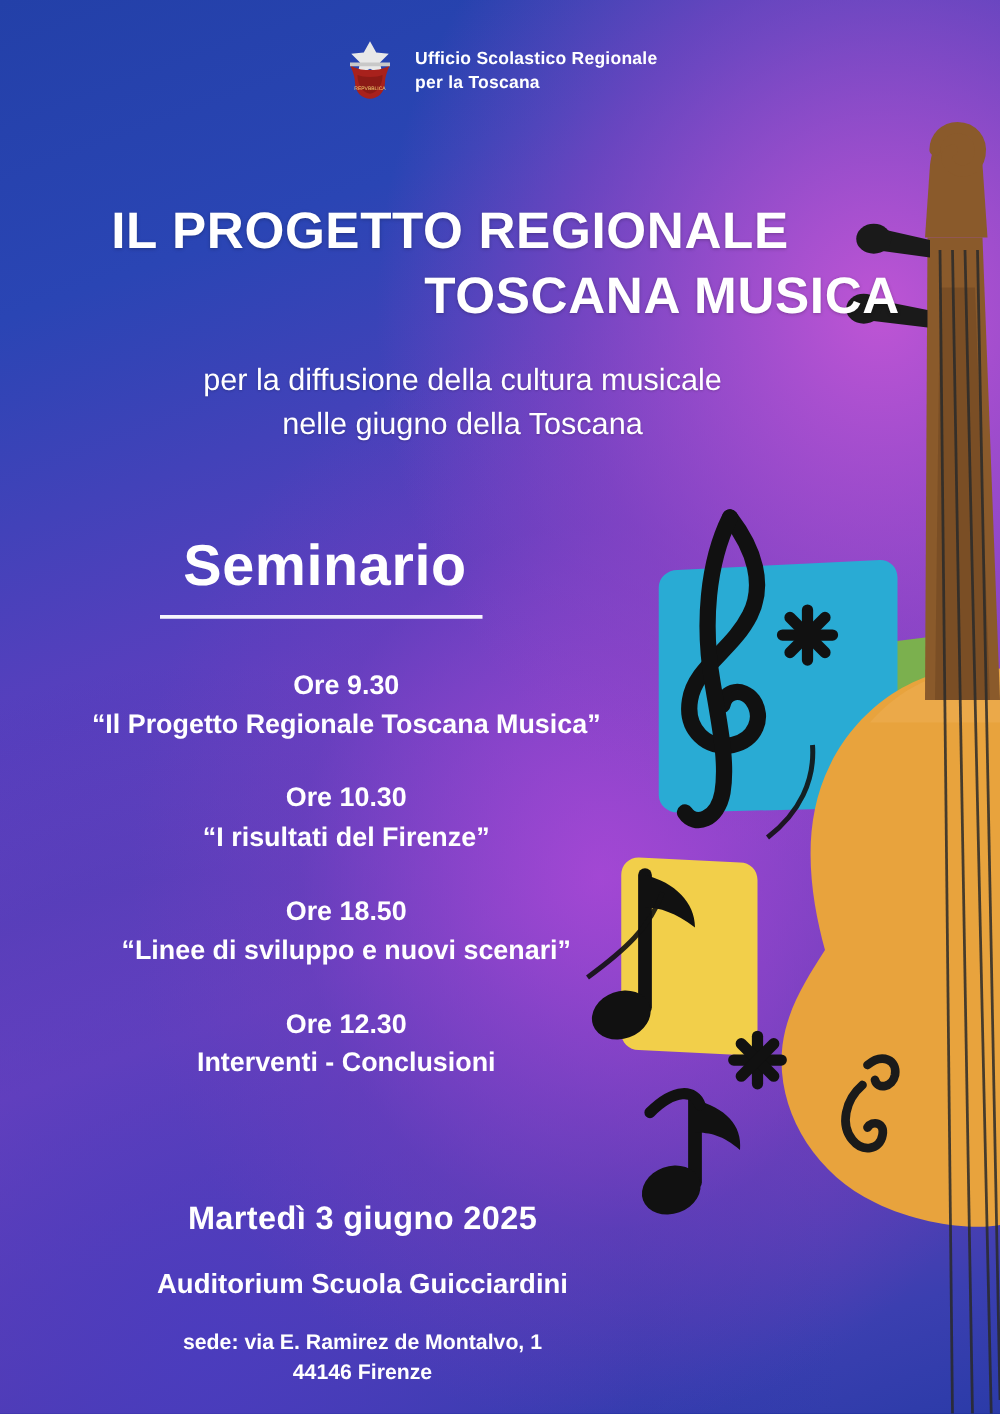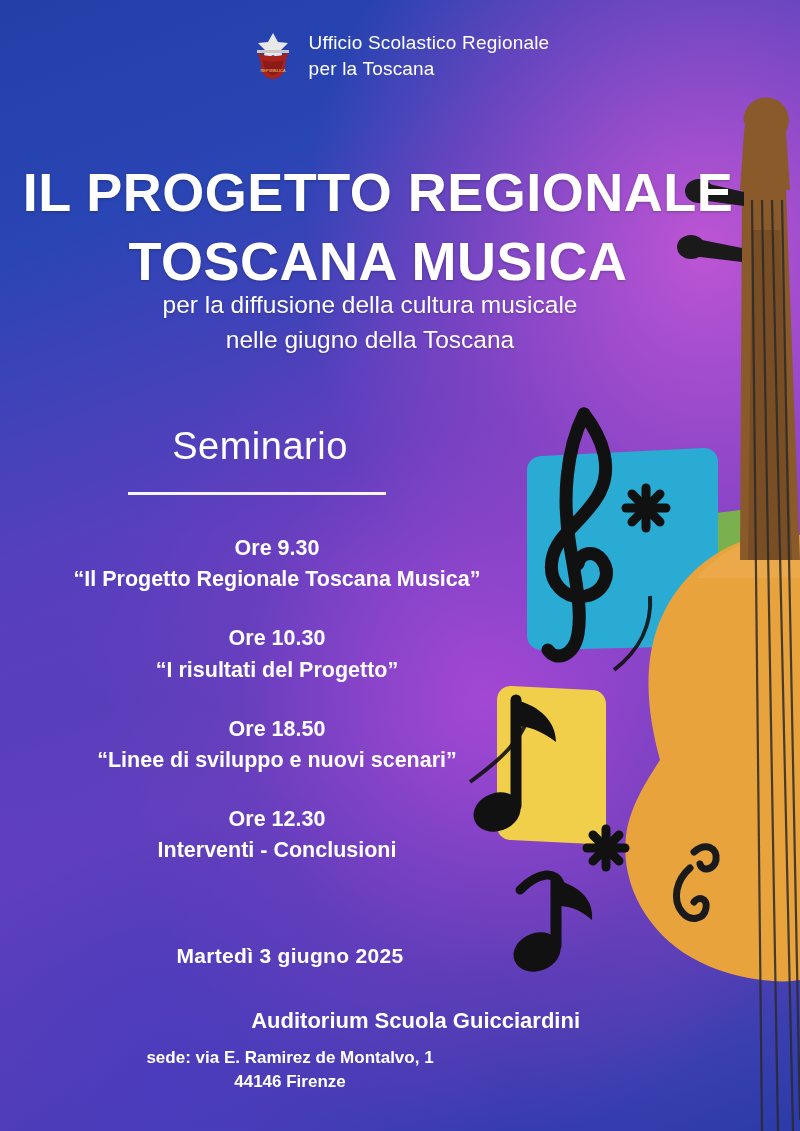--- a/index.html
+++ b/index.html
@@ -38,22 +38,22 @@
   }
   .emblem {
     width: 44px;
     height: 52px;
     position: relative;
     flex: none;
   }
   .emblem svg { display: block; }
   .header-text {
     color: #ffffff;
-    font-size: 19px;
-    font-weight: normal;
+    font-size: 14px;
+    font-weight: bold;
     line-height: 1.35;
     letter-spacing: 0.2px;
   }
 
   
   .art {
     position: absolute;
     inset: 0;
     pointer-events: none;
   }
@@ -67,47 +67,46 @@
     height: 100%;
     color: #ffffff;
     text-align: center;
   }
 
   .title {
     position: absolute;
     top: 158px;
     left: 0;
     width: 720px;
-    font-size: 54px;
+    font-size: 41px;
     font-weight: bold;
     line-height: 1.28;
     letter-spacing: 0.5px;
     text-shadow: 0 1px 3px rgba(0,0,0,0.25);
-    margin-left: 18px;
-  }
-  .title .l2 { display: block; }
+  }
+  .title .l2 { display: block; text-align: right; }
 
   .subtitle {
     position: absolute;
     top: 288px;
     left: 0;
     width: 740px;
     font-size: 24.5px;
     font-weight: normal;
     line-height: 1.42;
     text-shadow: 0 1px 2px rgba(0,0,0,0.2);
   }
 
   .seminario {
     position: absolute;
     top: 425px;
     left: 0;
     width: 520px;
-    font-size: 38px;
-    font-weight: normal;
+    font-size: 46px;
+    font-weight: bold;
     letter-spacing: 0.5px;
   }
 
   .rule {
     position: absolute;
     top: 492px;
     left: 128px;
     width: 258px;
     height: 3px;
     background: #ffffff;
@@ -133,32 +132,32 @@
     line-height: 1.45;
   }
 
   .footer {
     position: absolute;
     top: 944px;
     left: 0;
     width: 580px;
   }
   .date {
-    font-size: 21px;
+    font-size: 26px;
     font-weight: bold;
     letter-spacing: 0.3px;
+    margin-top: 15px;
   }
   .venue {
-    margin-top: 40px;
+    margin-top: 24px;
     font-size: 22px;
     font-weight: bold;
-    text-align: right;
   }
   .address {
-    margin-top: 12px;
+    margin-top: 22px;
     font-size: 17px;
     font-weight: bold;
     line-height: 1.4;
   }
 </style>
 </head>
 <body>
 
 <div id="poster">
 
@@ -285,21 +284,21 @@
     <div class="seminario">Seminario</div>
     <div class="rule"></div>
 
     <div class="program">
       <div class="prog-item">
         <div class="prog-time">Ore 9.30</div>
         <div class="prog-title">“Il Progetto Regionale Toscana Musica”</div>
       </div>
       <div class="prog-item">
         <div class="prog-time">Ore 10.30</div>
-        <div class="prog-title">“I risultati del Progetto”</div>
+        <div class="prog-title">“I risultati del Firenze”</div>
       </div>
       <div class="prog-item">
         <div class="prog-time">Ore 18.50</div>
         <div class="prog-title">“Linee di sviluppo e nuovi scenari”</div>
       </div>
       <div class="prog-item">
         <div class="prog-time">Ore 12.30</div>
         <div class="prog-title">Interventi - Conclusioni</div>
       </div>
     </div>

